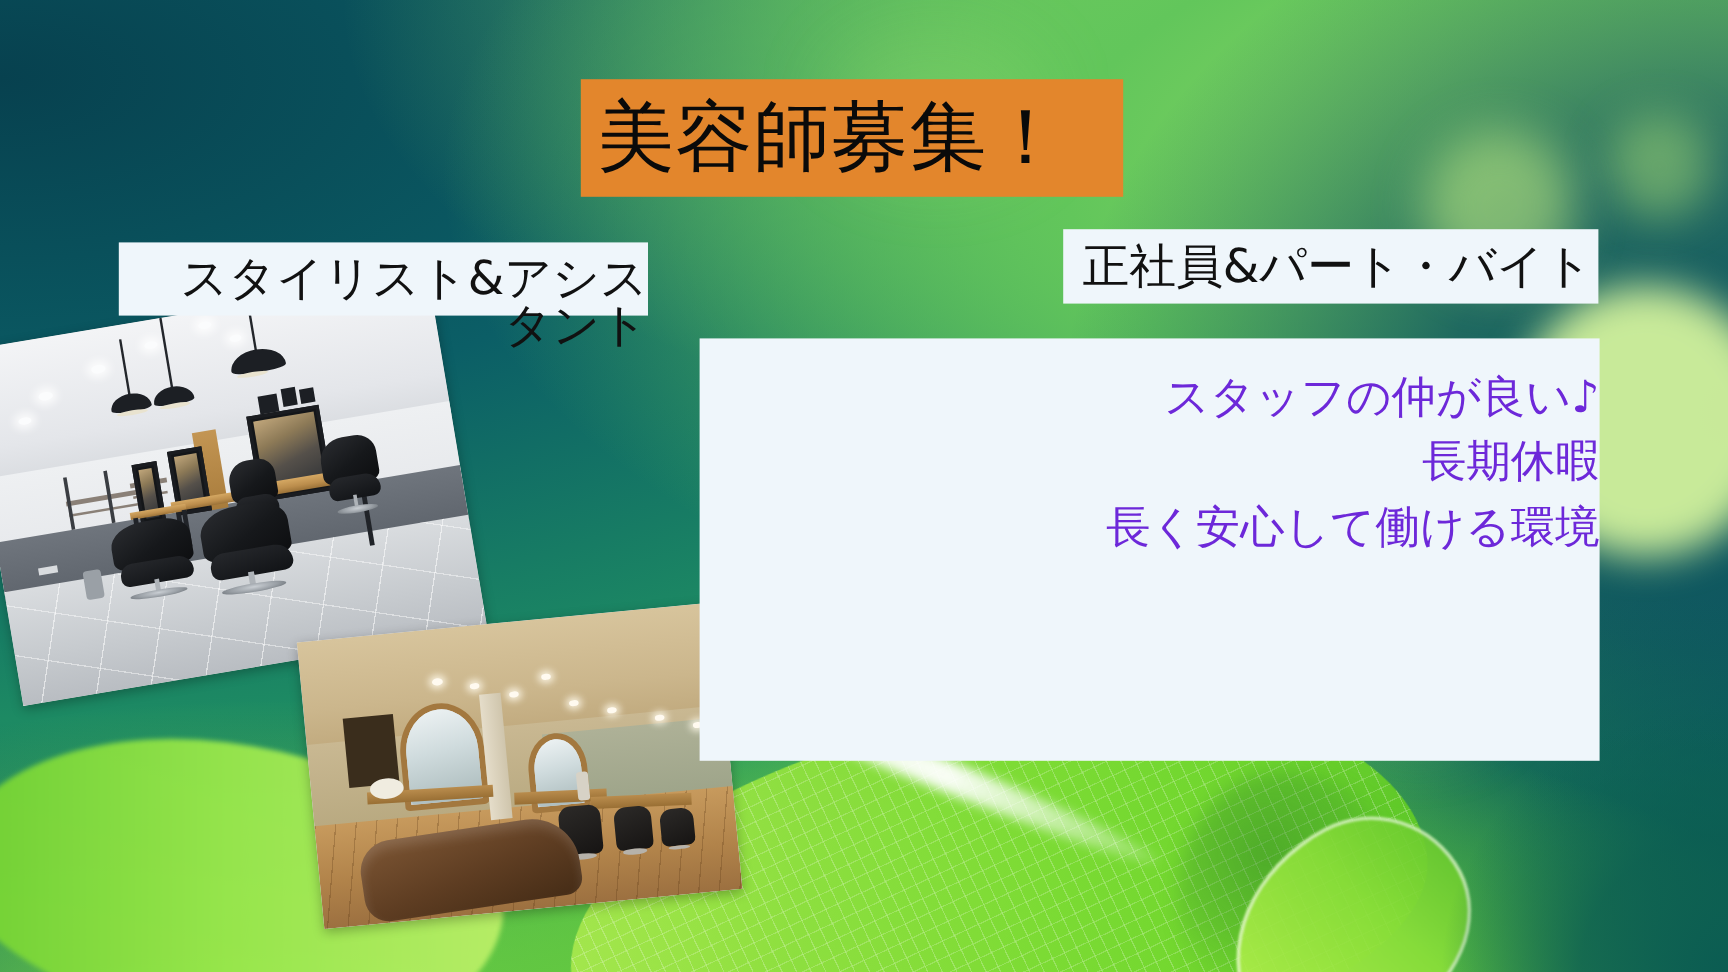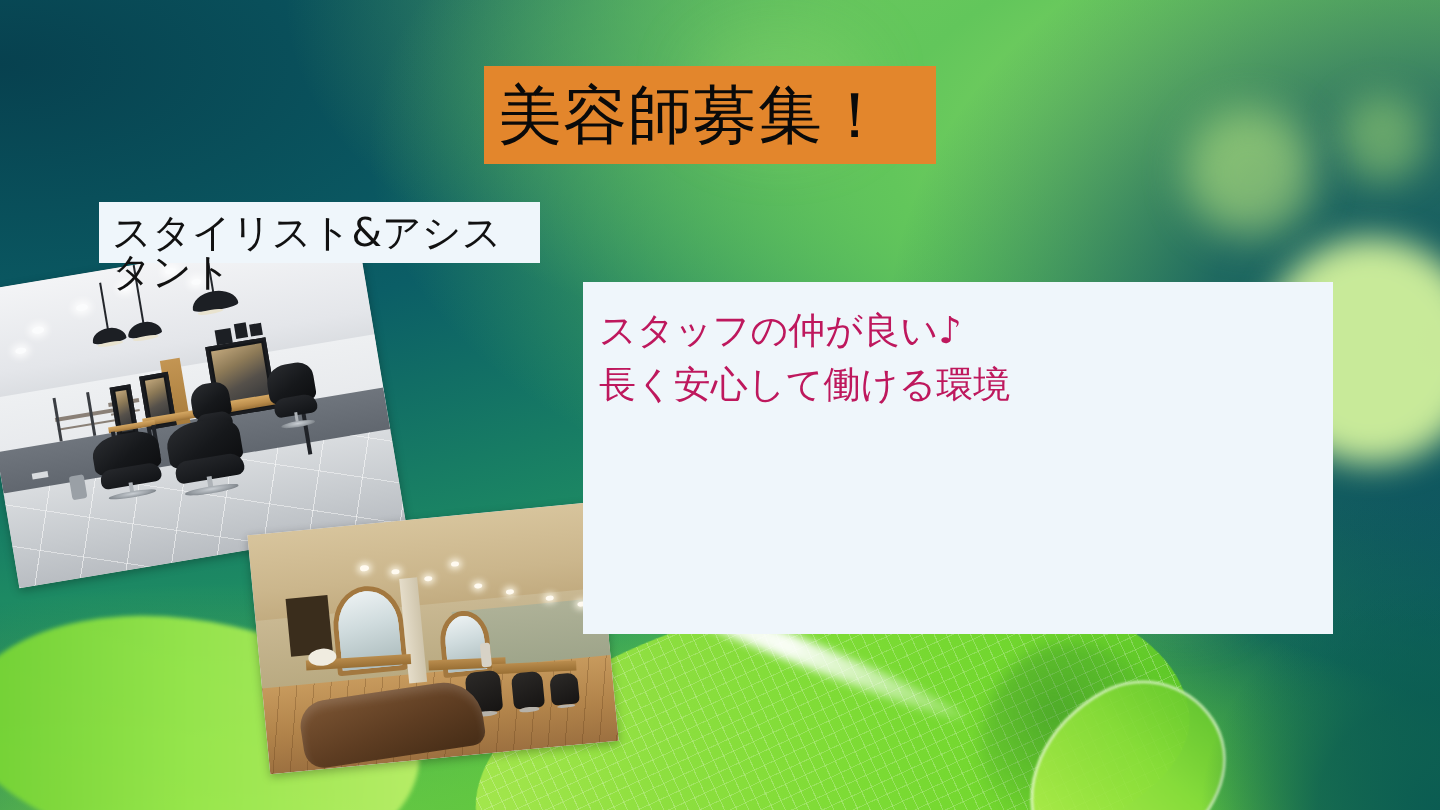--- a/index.html
+++ b/index.html
@@ -172,21 +172,21 @@
   .arch .gl{position:absolute;inset:0;border-radius:inherit;
     background:linear-gradient(170deg,#eef3f4 0%,#cfdbdd 45%,#a9b9ba 100%);}
   .pb-counter{position:absolute;background:linear-gradient(180deg,#b98c4d 0%,#996f34 100%);}
   .pb-col{position:absolute;background:linear-gradient(90deg,#e5ddca 0%,#cfc5ac 100%);}
   .pb-chair{position:absolute;background:linear-gradient(160deg,#2c2a28 0%,#161413 100%);border-radius:10px 10px 6px 6px;}
   .pb-chair .bs{position:absolute;left:18%;bottom:-10%;width:64%;height:12%;
     background:#b6b2aa;border-radius:50%;}
   .pb-dl{position:absolute;border-radius:50%;background:#fffaf0;box-shadow:0 0 6px 3px rgba(255,250,235,.8);}
 
   
-  .tbox{position:absolute;background:#eff6fb;}
+  .tbox{position:absolute;background:#eff6fb;text-align:right;}
   #title-banner{
     left:484px;top:66px;width:452px;height:98px;
     background:#e3862c;
     display:flex;align-items:center;justify-content:flex-start;
   }
   #title-banner .txt{
     font-size:64px;color:#0a0a0a;line-height:1;letter-spacing:1px;
     padding-left:14px;font-weight:400;
     font-family:"DejaVu Sans","Liberation Sans",sans-serif;
   }
@@ -200,21 +200,21 @@
     left:886px;top:191px;width:446px;height:62px;
     display:flex;align-items:center;
   }
   #employment-box .txt{font-size:39px;color:#111;padding-left:16px;line-height:1;
     font-family:"DejaVu Sans","Liberation Sans",sans-serif;}
   #benefits-box{
     left:583px;top:282px;width:750px;height:352px;
     padding:22px 0 0 16px;box-sizing:border-box;
   }
   #benefits-box .line{
-    font-size:37px;color:#be185d;line-height:1.47;white-space:nowrap;
+    font-size:37px;color:#6d28d9;line-height:1.47;white-space:nowrap;
     font-family:"DejaVu Sans","Liberation Sans",sans-serif;
   }
 </style>
 </head>
 <body>
 
 <div id="slide">
 
   <div class="bg-layer bg-base"></div>
   <div class="bg-layer bg-darkright"></div>
@@ -382,19 +382,23 @@
   </div>
 
   <div id="title-banner" class="tbox">
     <span class="txt">美容師募集！</span>
   </div>
 
   <div id="role-box" class="tbox">
     <span class="txt">スタイリスト&amp;アシスタント</span>
   </div>
 
+  <div id="employment-box" class="tbox">
+    <span class="txt">正社員&amp;パート・バイト</span>
+  </div>
 
   <div id="benefits-box" class="tbox">
     <div class="line">スタッフの仲が良い♪</div>
+    <div class="line">長期休暇</div>
     <div class="line">長く安心して働ける環境</div>
   </div>
 
 </div>
 
 </body></html>

